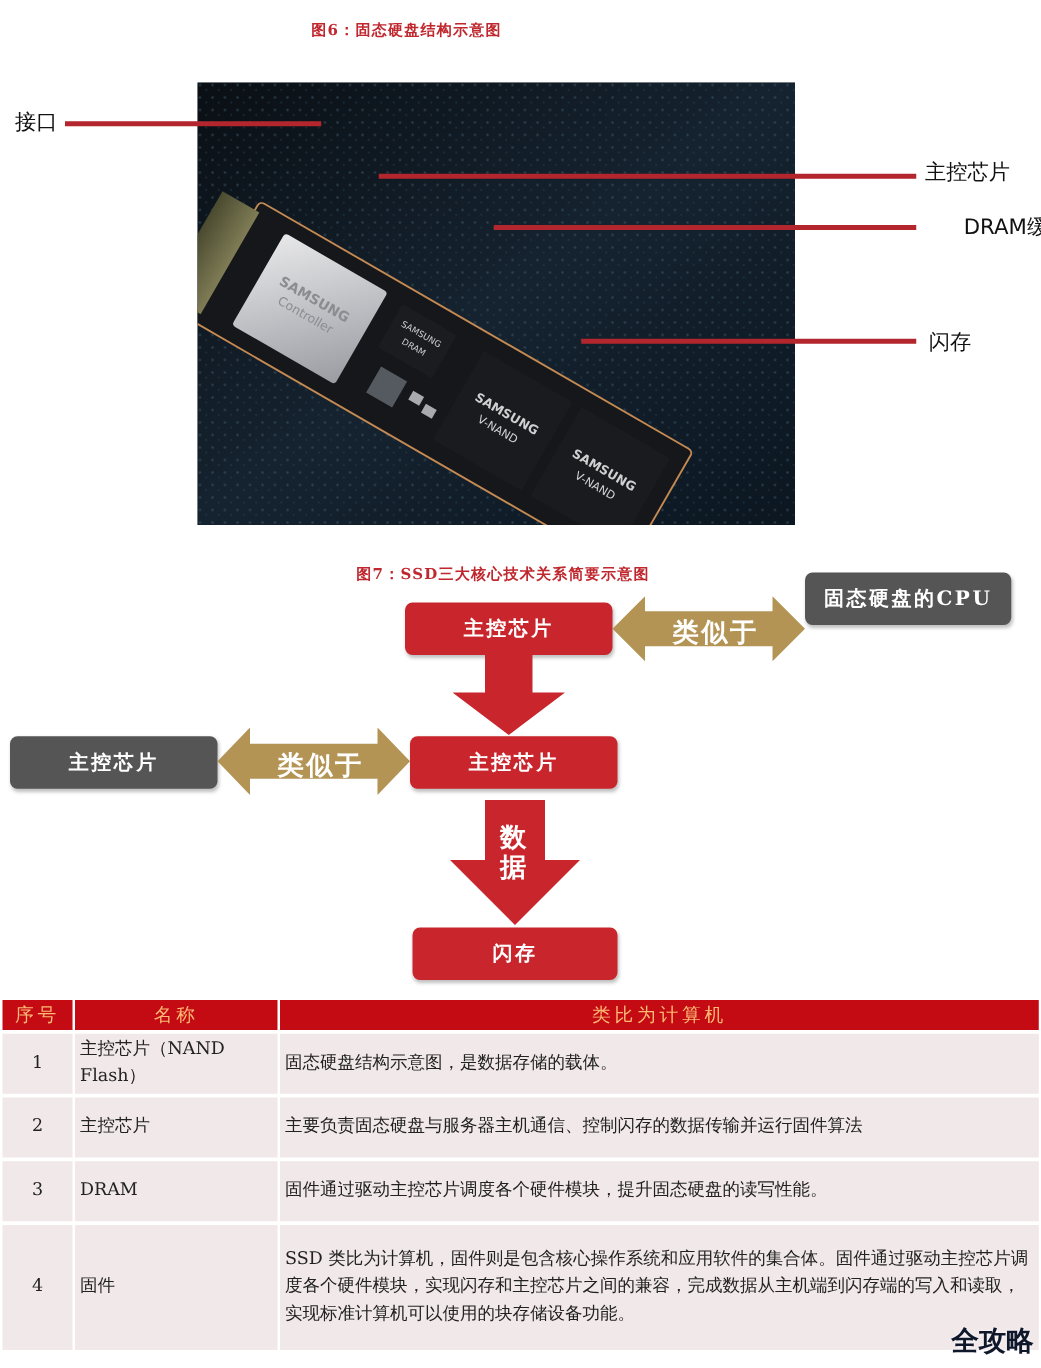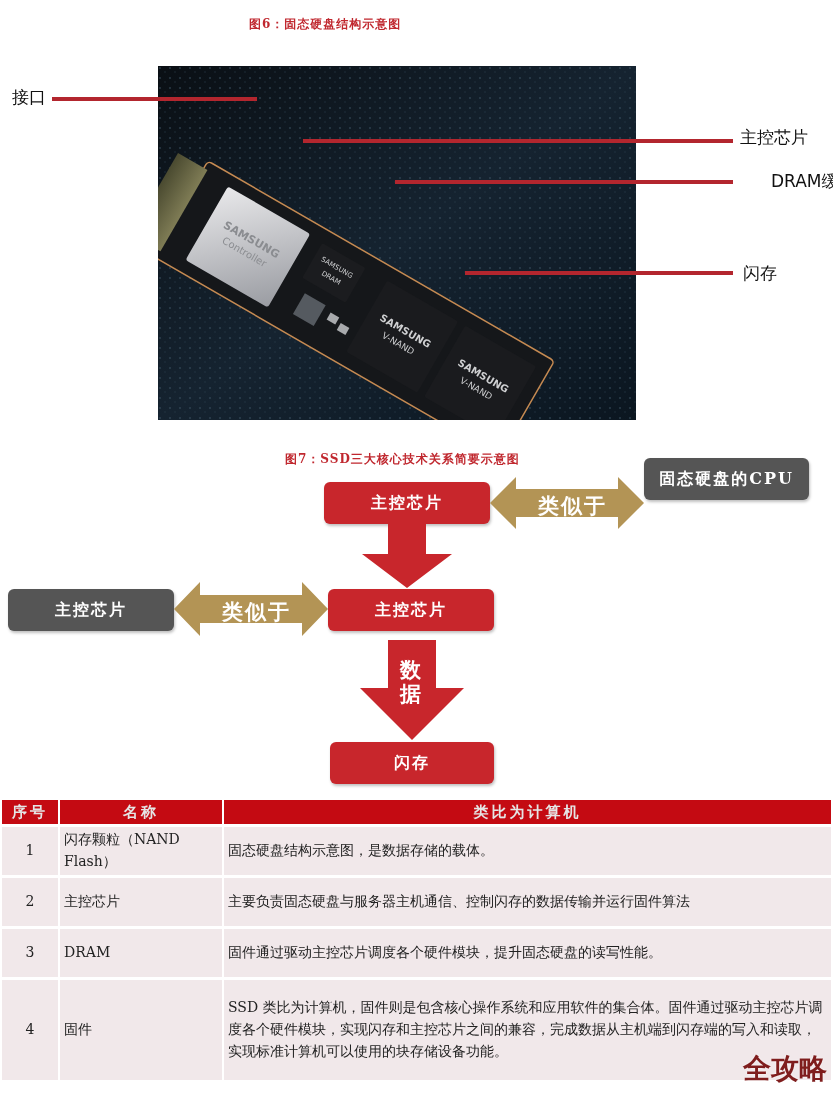--- a/index.html
+++ b/index.html
@@ -17,26 +17,26 @@
   
   .box { display: flex; align-items: center; justify-content: center; color: #fff;
          font-weight: bold; font-size: 16px; letter-spacing: 2px; border-radius: 6px;
          box-shadow: 1px 2px 3px rgba(0,0,0,0.25); }
   .box.red { background: #c8262c; }
   .box.gray { background: #555555; }
   .arrow-label { color: #fff; font-weight: bold; font-size: 21px; letter-spacing: 2px; }
 
   
   table.info { position: absolute; left: 0; top: 797px; width: 833px; border-collapse: separate; border-spacing: 2px 3px; }
-  table.info th { background: #c40a12; color: #e5e5e5; font-size: 15px; font-weight: bold; height: 24px; text-align: center; letter-spacing: 3px; padding: 0; }
+  table.info th { background: #c40a12; color: #fdba74; font-size: 15px; font-weight: normal; height: 24px; text-align: center; letter-spacing: 3px; padding: 0; }
   table.info td { background: #f1e8ea; color: #222; font-size: 14px; vertical-align: middle; padding: 2px 4px; line-height: 1.55; }
   table.info td.num { text-align: center; width: 48px; }
   table.info td.name { width: 154px; }
-  .watermark { position: absolute; right: 6px; bottom: 6px; color: #7f1d1d; font-family: "DejaVu Sans", sans-serif;
-               font-weight: bold; font-size: 28px; text-shadow: 0 0 2px #fff; }
+  .watermark { position: absolute; right: 6px; bottom: 6px; color: #0f172a; font-family: "DejaVu Sans", sans-serif;
+               font-weight: bold; font-size: 22px; text-shadow: 0 0 2px #fff; }
 </style>
 </head>
 <body>
 
 <div class="abs fig-title" style="left:249px; top:16px;">图6：固态硬盘结构示意图</div>
 
 <div class="abs photo">
   <svg width="478" height="354" viewBox="0 0 478 354" xmlns="http://www.w3.org/2000/svg">
     <defs>
       <linearGradient id="bg" x1="0" y1="0" x2="1" y2="1">
@@ -155,21 +155,21 @@
   <thead>
     <tr>
       <th style="width:52px;">序号</th>
       <th style="width:158px;">名称</th>
       <th>类比为计算机</th>
     </tr>
   </thead>
   <tbody>
     <tr style="height:48px;">
       <td class="num">1</td>
-      <td class="name">闪存颗粒（NAND Flash）</td>
+      <td class="name">主控芯片（NAND Flash）</td>
       <td>固态硬盘结构示意图，是数据存储的载体。</td>
     </tr>
     <tr style="height:48px;">
       <td class="num">2</td>
       <td class="name">主控芯片</td>
       <td>主要负责固态硬盘与服务器主机通信、控制闪存的数据传输并运行固件算法</td>
     </tr>
     <tr style="height:48px;">
       <td class="num">3</td>
       <td class="name">DRAM</td>

